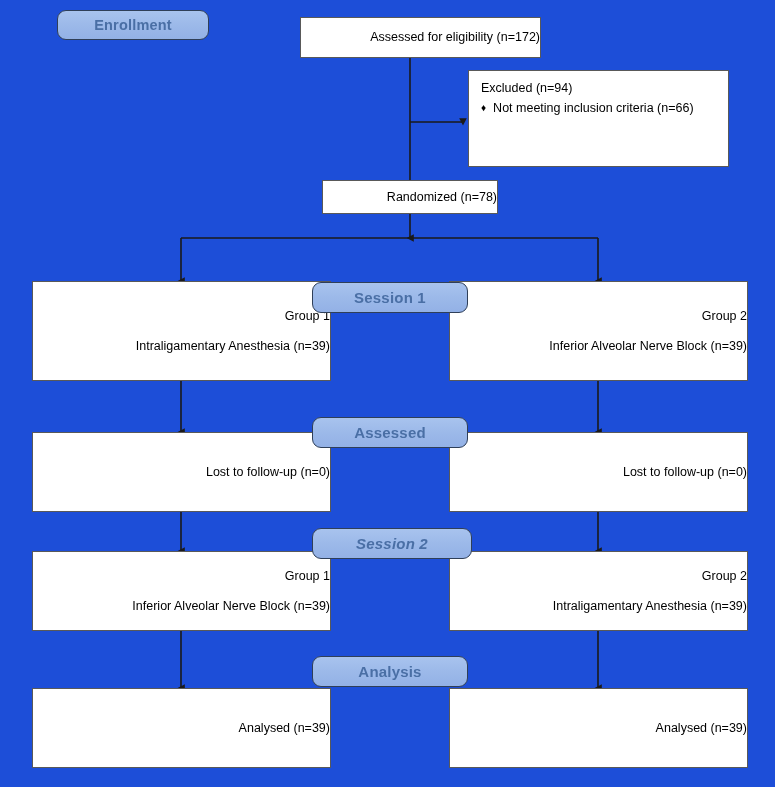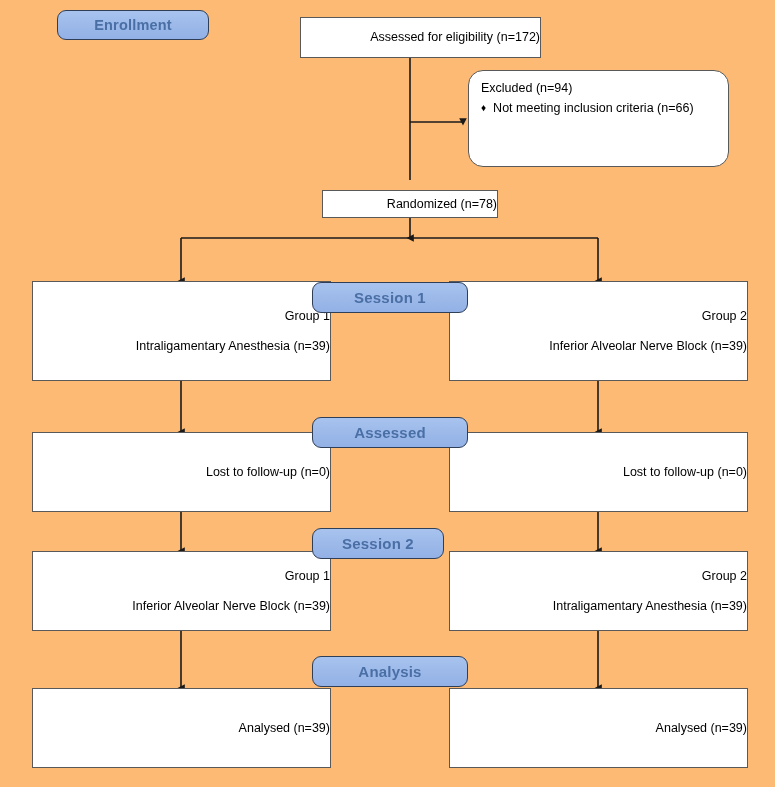--- a/index.html
+++ b/index.html
@@ -8,21 +8,21 @@
     padding: 0;
     background: #ffffff;
   }
   body {
     font-family: "Liberation Sans", "DejaVu Sans", sans-serif;
   }
   #diagram {
     position: relative;
     width: 775px;
     height: 787px;
-    background: #fdba74;
+    background: #1d4ed8;
     overflow: hidden;
   }
   svg#wires {
     position: absolute;
     left: 0; top: 0;
     width: 775px;
     height: 787px;
     pointer-events: none;
   }
   .box {
@@ -35,21 +35,20 @@
     justify-content: center;
     align-items: flex-end;
     font-size: 12.5px;
     color: #000000;
     line-height: 1.15;
   }
   .box.topalign {
     justify-content: flex-start;
     align-items: flex-start;
     padding: 10px 12px;
-    border-radius: 15px;
   }
   .box .line {
     margin: 0;
     padding: 0;
   }
   .box .line + .line {
     margin-top: 15px;
   }
   .box.excluded .line + .line {
     margin-top: 6px;
@@ -127,21 +126,21 @@
   </div>
 
   <div class="box topalign excluded" style="left:468px; top:70px; width:261px; height:97px;">
     <div class="line">Excluded  (n=94)</div>
     <div class="line bullet-row">
       <span class="bullet">♦</span>
       <span>Not meeting inclusion criteria (n=66)</span>
     </div>
   </div>
 
-  <div class="box" style="left:322px; top:180px; width:176px; height:28px;margin-top:10px;">
+  <div class="box" style="left:322px; top:180px; width:176px; height:34px;">
     <div class="line">Randomized (n=78)</div>
   </div>
 
   <div class="box" style="left:32px; top:281px; width:299px; height:100px;">
     <div class="line">Group 1</div>
     <div class="line">Intraligamentary Anesthesia (n=39)</div>
   </div>
 
   <div class="box" style="left:449px; top:281px; width:299px; height:100px;">
     <div class="line">Group 2</div>
@@ -163,21 +162,21 @@
   <div class="box" style="left:32px; top:551px; width:299px; height:80px;">
     <div class="line">Group 1</div>
     <div class="line">Inferior Alveolar Nerve Block (n=39)</div>
   </div>
 
   <div class="box" style="left:449px; top:551px; width:299px; height:80px;">
     <div class="line">Group 2</div>
     <div class="line">Intraligamentary Anesthesia (n=39)</div>
   </div>
 
-  <div class="stage" style="left:312px; top:528px; width:132px; height:31px;">Session 2</div>
+  <div class="stage" style="left:312px; top:528px; width:160px; height:31px;font-style:italic;">Session 2</div>
 
   <div class="box" style="left:32px; top:688px; width:299px; height:80px;">
     <div class="line">Analysed (n=39)</div>
   </div>
 
   <div class="box" style="left:449px; top:688px; width:299px; height:80px;">
     <div class="line">Analysed (n=39)</div>
   </div>
 
   <div class="stage" style="left:312px; top:656px; width:156px; height:31px;">Analysis</div>

